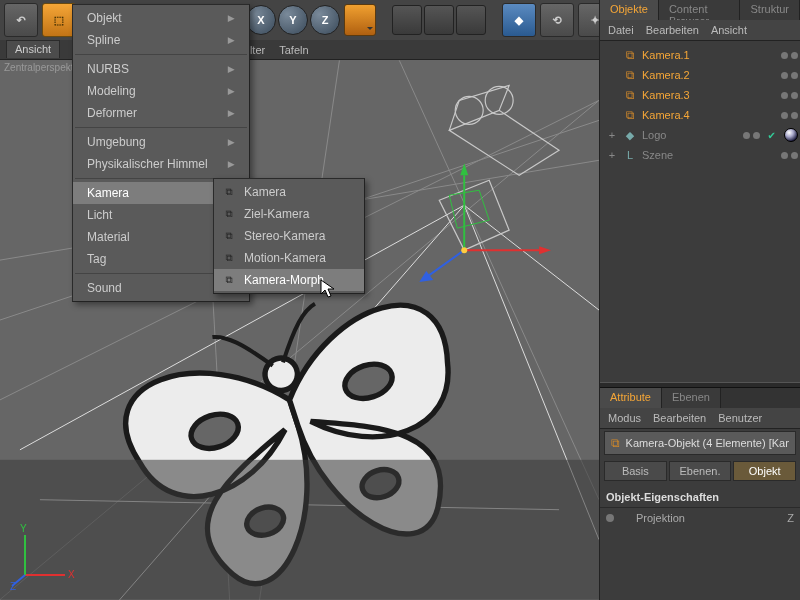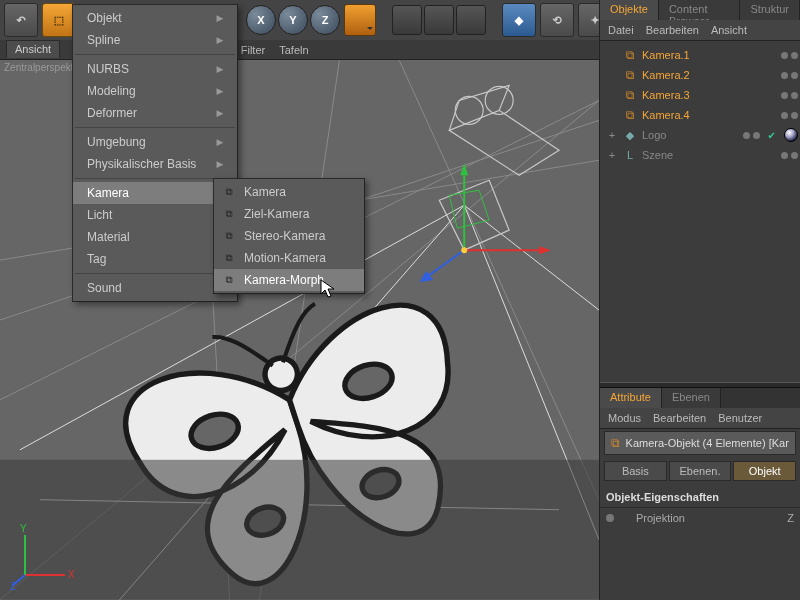--- a/index.html
+++ b/index.html
@@ -200,21 +200,21 @@
     <div class="menu-item">
       <span>Deformer</span>
       <span class="arrow">▶</span>
     </div>
     <div class="menu-sep"></div>
     <div class="menu-item">
       <span>Umgebung</span>
       <span class="arrow">▶</span>
     </div>
     <div class="menu-item">
-      <span>Physikalischer Basis</span>
+      <span>Physikalischer Himmel</span>
       <span class="arrow">▶</span>
     </div>
     <div class="menu-sep"></div>
     <div class="menu-item hl">
       <span>Kamera</span>
       <span class="arrow">▶</span>
     </div>
     <div class="menu-item">
       <span>Licht</span>
       <span class="arrow">▶</span>

